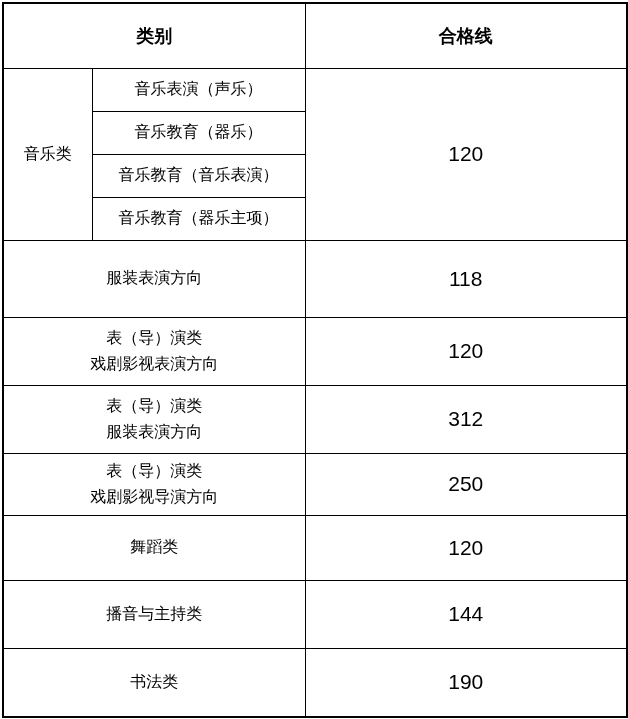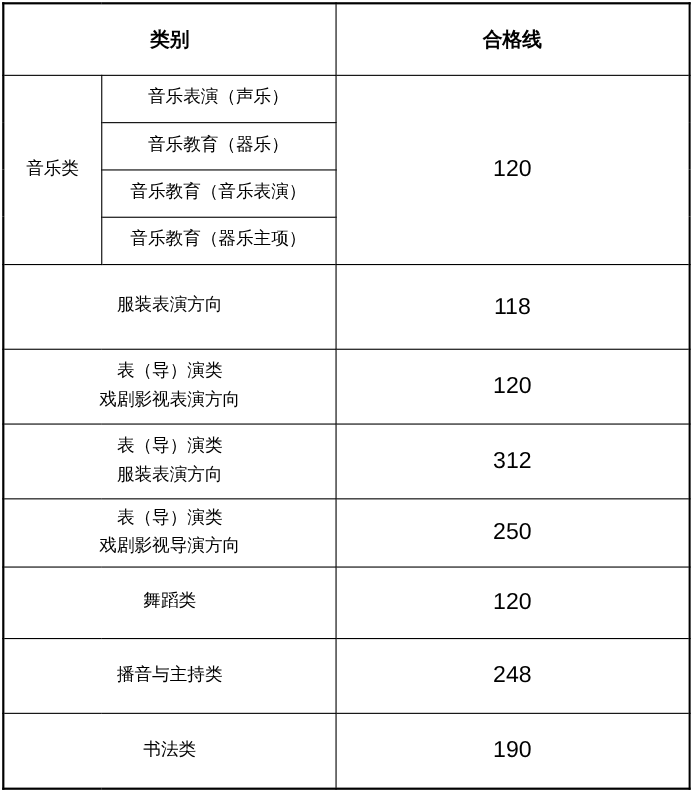--- a/index.html
+++ b/index.html
@@ -110,21 +110,21 @@
     <td class="score-cell">250</td>
   </tr>
 
   <tr class="h-dance">
     <td colspan="2" class="cat-cell">舞蹈类</td>
     <td class="score-cell">120</td>
   </tr>
 
   <tr class="h-anchor">
     <td colspan="2" class="cat-cell">播音与主持类</td>
-    <td class="score-cell">248</td>
+    <td class="score-cell">144</td>
   </tr>
 
   <tr class="h-callig">
     <td colspan="2" class="cat-cell">书法类</td>
     <td class="score-cell">190</td>
   </tr>
 </tbody>
   </table>
 
 </body></html>

